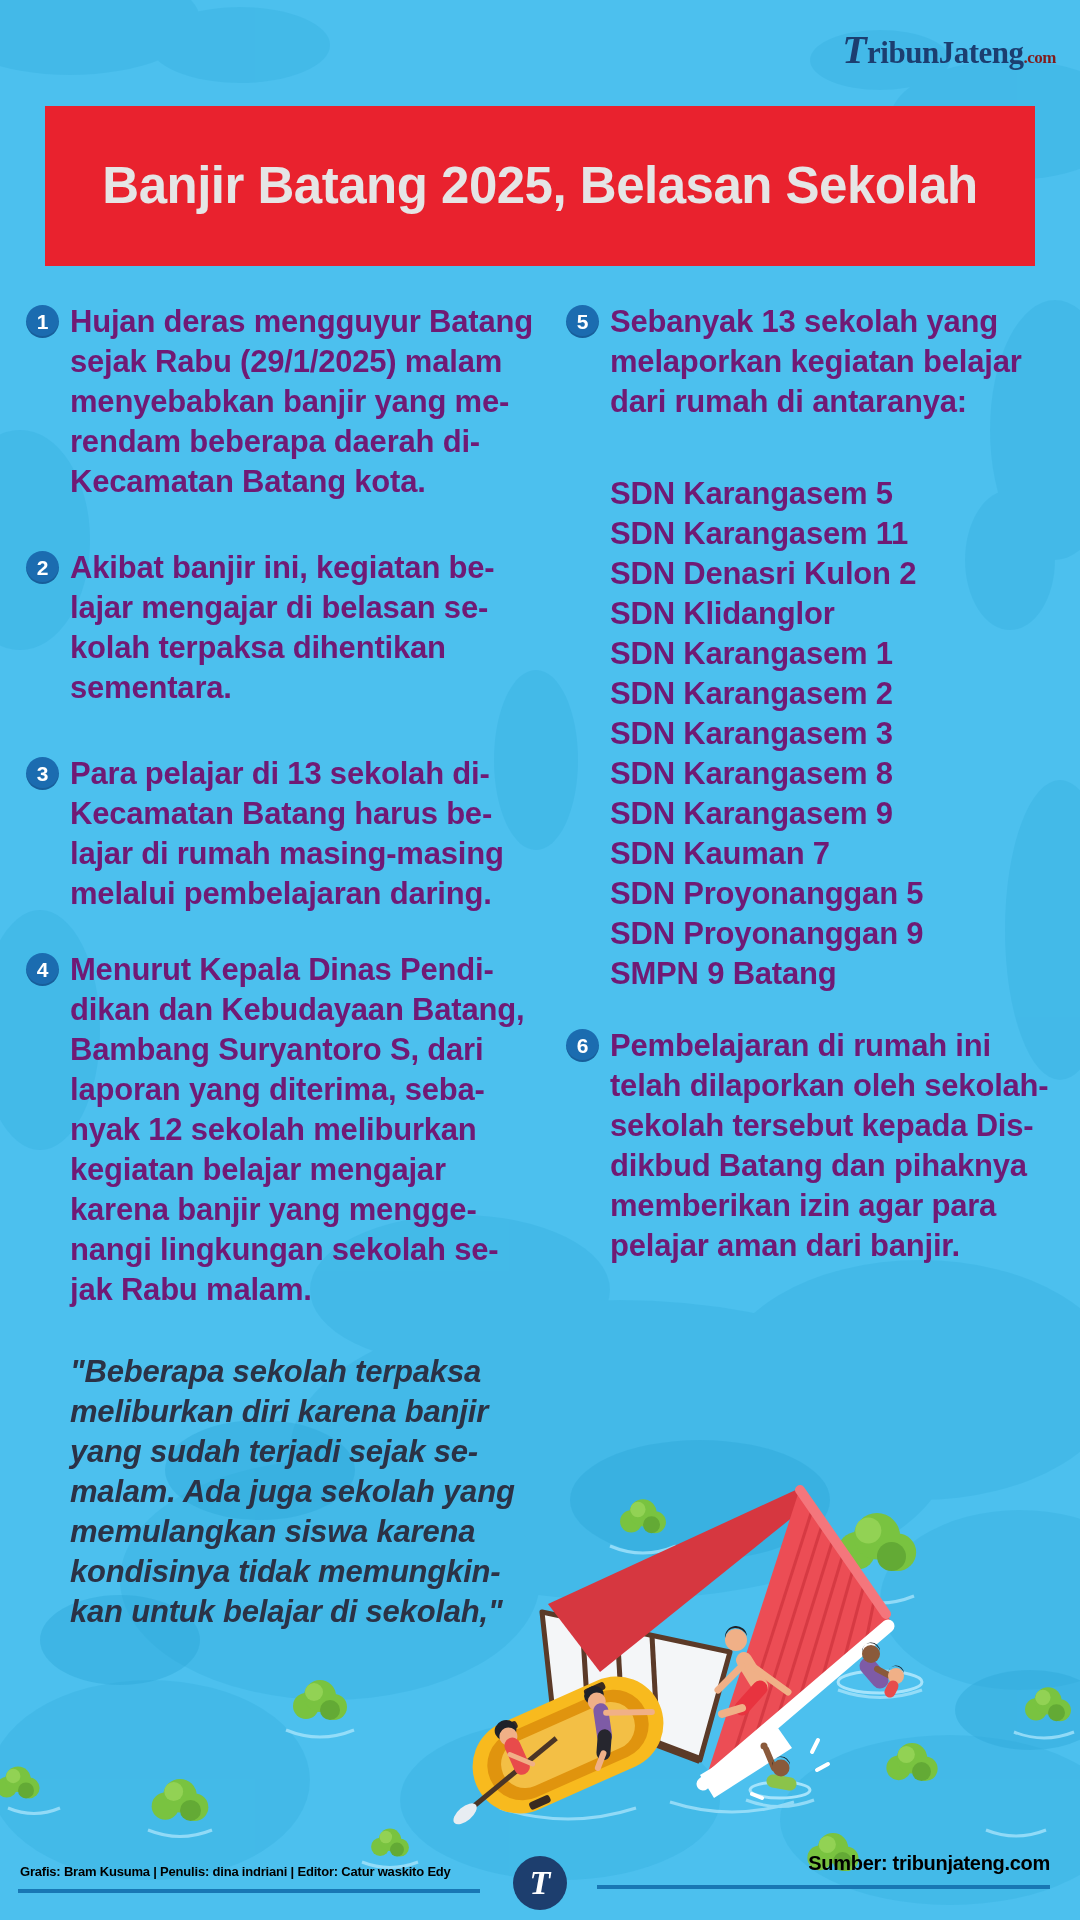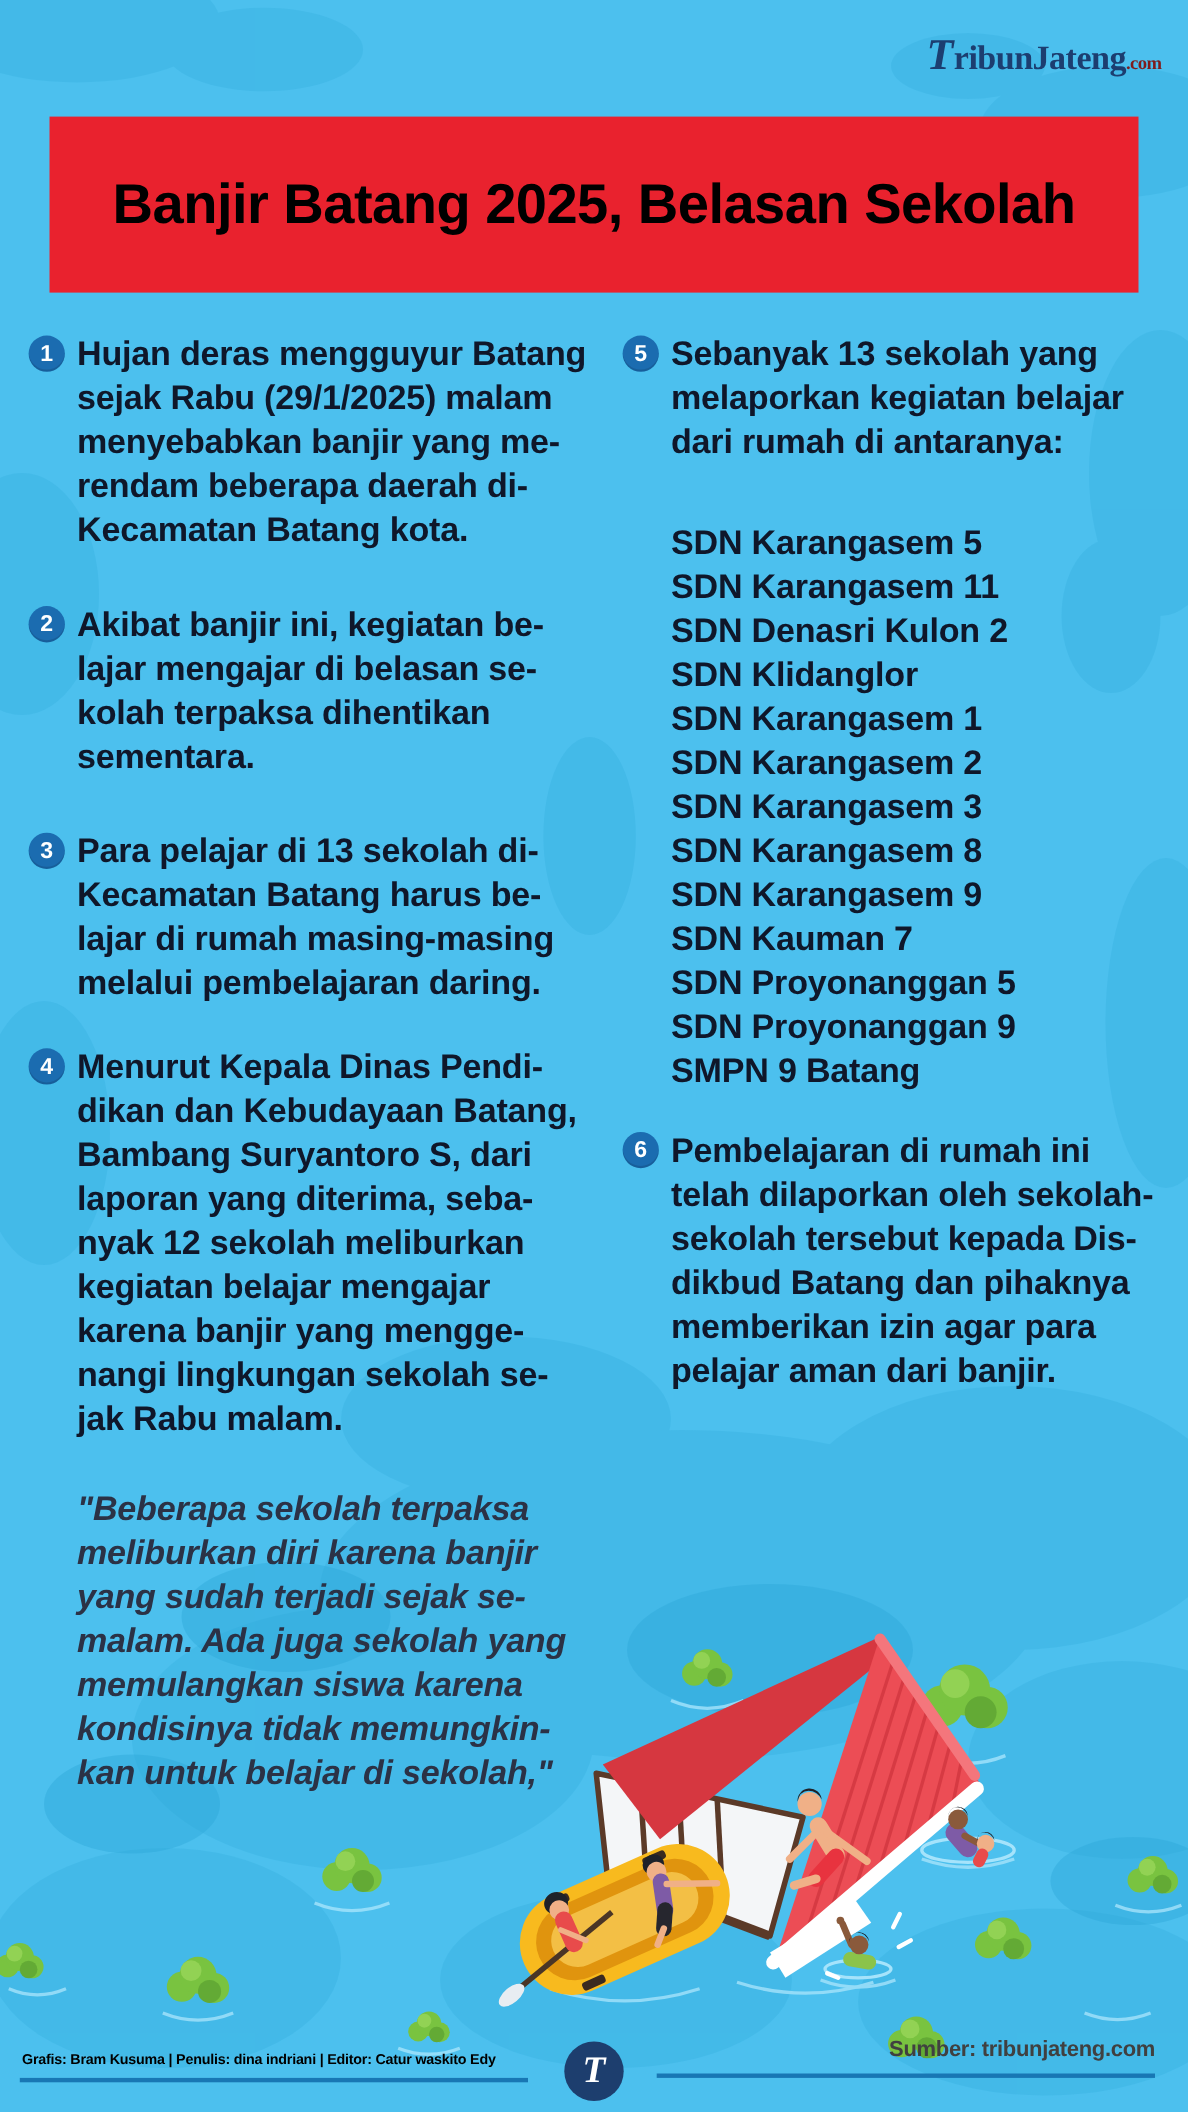--- a/index.html
+++ b/index.html
@@ -13,33 +13,33 @@
   .brand{position:absolute;top:26px;right:24px;z-index:3;
          font-family:"Liberation Serif",serif;font-weight:bold;
          color:#1c3e70;font-size:31px;letter-spacing:-0.5px;}
   .brand .frak{font-size:40px;font-style:italic;margin-right:1px;}
   .brand .com{font-size:17px;color:#7f1d1d;font-weight:bold;}
 
   
   .banner{position:absolute;left:45px;top:106px;width:990px;height:160px;
           background:#e9222e;z-index:3;display:flex;flex-direction:column;
           justify-content:center;align-items:center;}
-  .banner .line{color:#000000;font-weight:bold;font-size:51px;line-height:64px;
+  .banner .line{color:#e5e5e5;font-weight:bold;font-size:51px;line-height:64px;
           letter-spacing:-0.5px;white-space:nowrap;}
 
   
   .col{position:absolute;z-index:2;width:512px;}
   #col-left{left:26px;top:302px;}
   #col-right{left:566px;top:302px;}
   .point{position:relative;padding-left:44px;}
   .num{position:absolute;left:0;top:3px;width:33px;height:33px;border-radius:50%;
        background:#1b6cb0;color:#fff;font-weight:bold;font-size:21px;
        display:flex;align-items:center;justify-content:center;
        box-shadow:inset 0 -2px 0 rgba(0,0,0,.12);}
-  .ptext,.schools{font-weight:bold;font-size:31px;line-height:40px;color:#0f172a;
+  .ptext,.schools{font-weight:bold;font-size:31px;line-height:40px;color:#701a75;
        white-space:pre-line;letter-spacing:-0.2px;}
   .mbA{margin-bottom:46px;} .mbB{margin-bottom:36px;} .mbC{margin-bottom:42px;}
   .mbD{margin-bottom:52px;} .mbE{margin-bottom:32px;}
   .schools{padding-left:44px;}
   .quote{padding-left:44px;}
   .quote .q-it{font-style:italic;}
   .quote div{font-weight:bold;font-size:31px;line-height:40px;color:#2b3246;
        white-space:pre-line;letter-spacing:-0.2px;}
 
   
@@ -47,21 +47,21 @@
        font-size:13px;font-weight:bold;letter-spacing:-0.2px;}
   .rule-left{position:absolute;left:18px;top:1889px;width:462px;height:4px;
        background:#1877b4;z-index:4;}
   .footer-logo{position:absolute;left:513px;top:1856px;width:54px;height:54px;
        border-radius:50%;background:#1d3e6e;z-index:4;display:flex;
        align-items:center;justify-content:center;color:#fff;
        font-family:"Liberation Serif",serif;font-style:italic;font-weight:bold;
        font-size:34px;}
   .rule-right{position:absolute;left:597px;top:1885px;width:453px;height:4px;
        background:#1877b4;z-index:4;}
-  .source{position:absolute;right:30px;top:1852px;z-index:4;color:#404040;
+  .source{position:absolute;right:30px;top:1852px;z-index:4;color:#000000;
        font-size:20px;font-weight:bold;letter-spacing:-0.3px;}
 </style>
 </head>
 <body>
 
 <svg id="bg-map" class="layer" viewBox="0 0 1080 1920" xmlns="http://www.w3.org/2000/svg">
   <g fill="#3db5e4" opacity="0.55">
     <ellipse cx="70" cy="20" rx="130" ry="55"></ellipse>
       <ellipse cx="240" cy="45" rx="90" ry="38"></ellipse>
     <ellipse cx="1010" cy="120" rx="120" ry="60"></ellipse>

